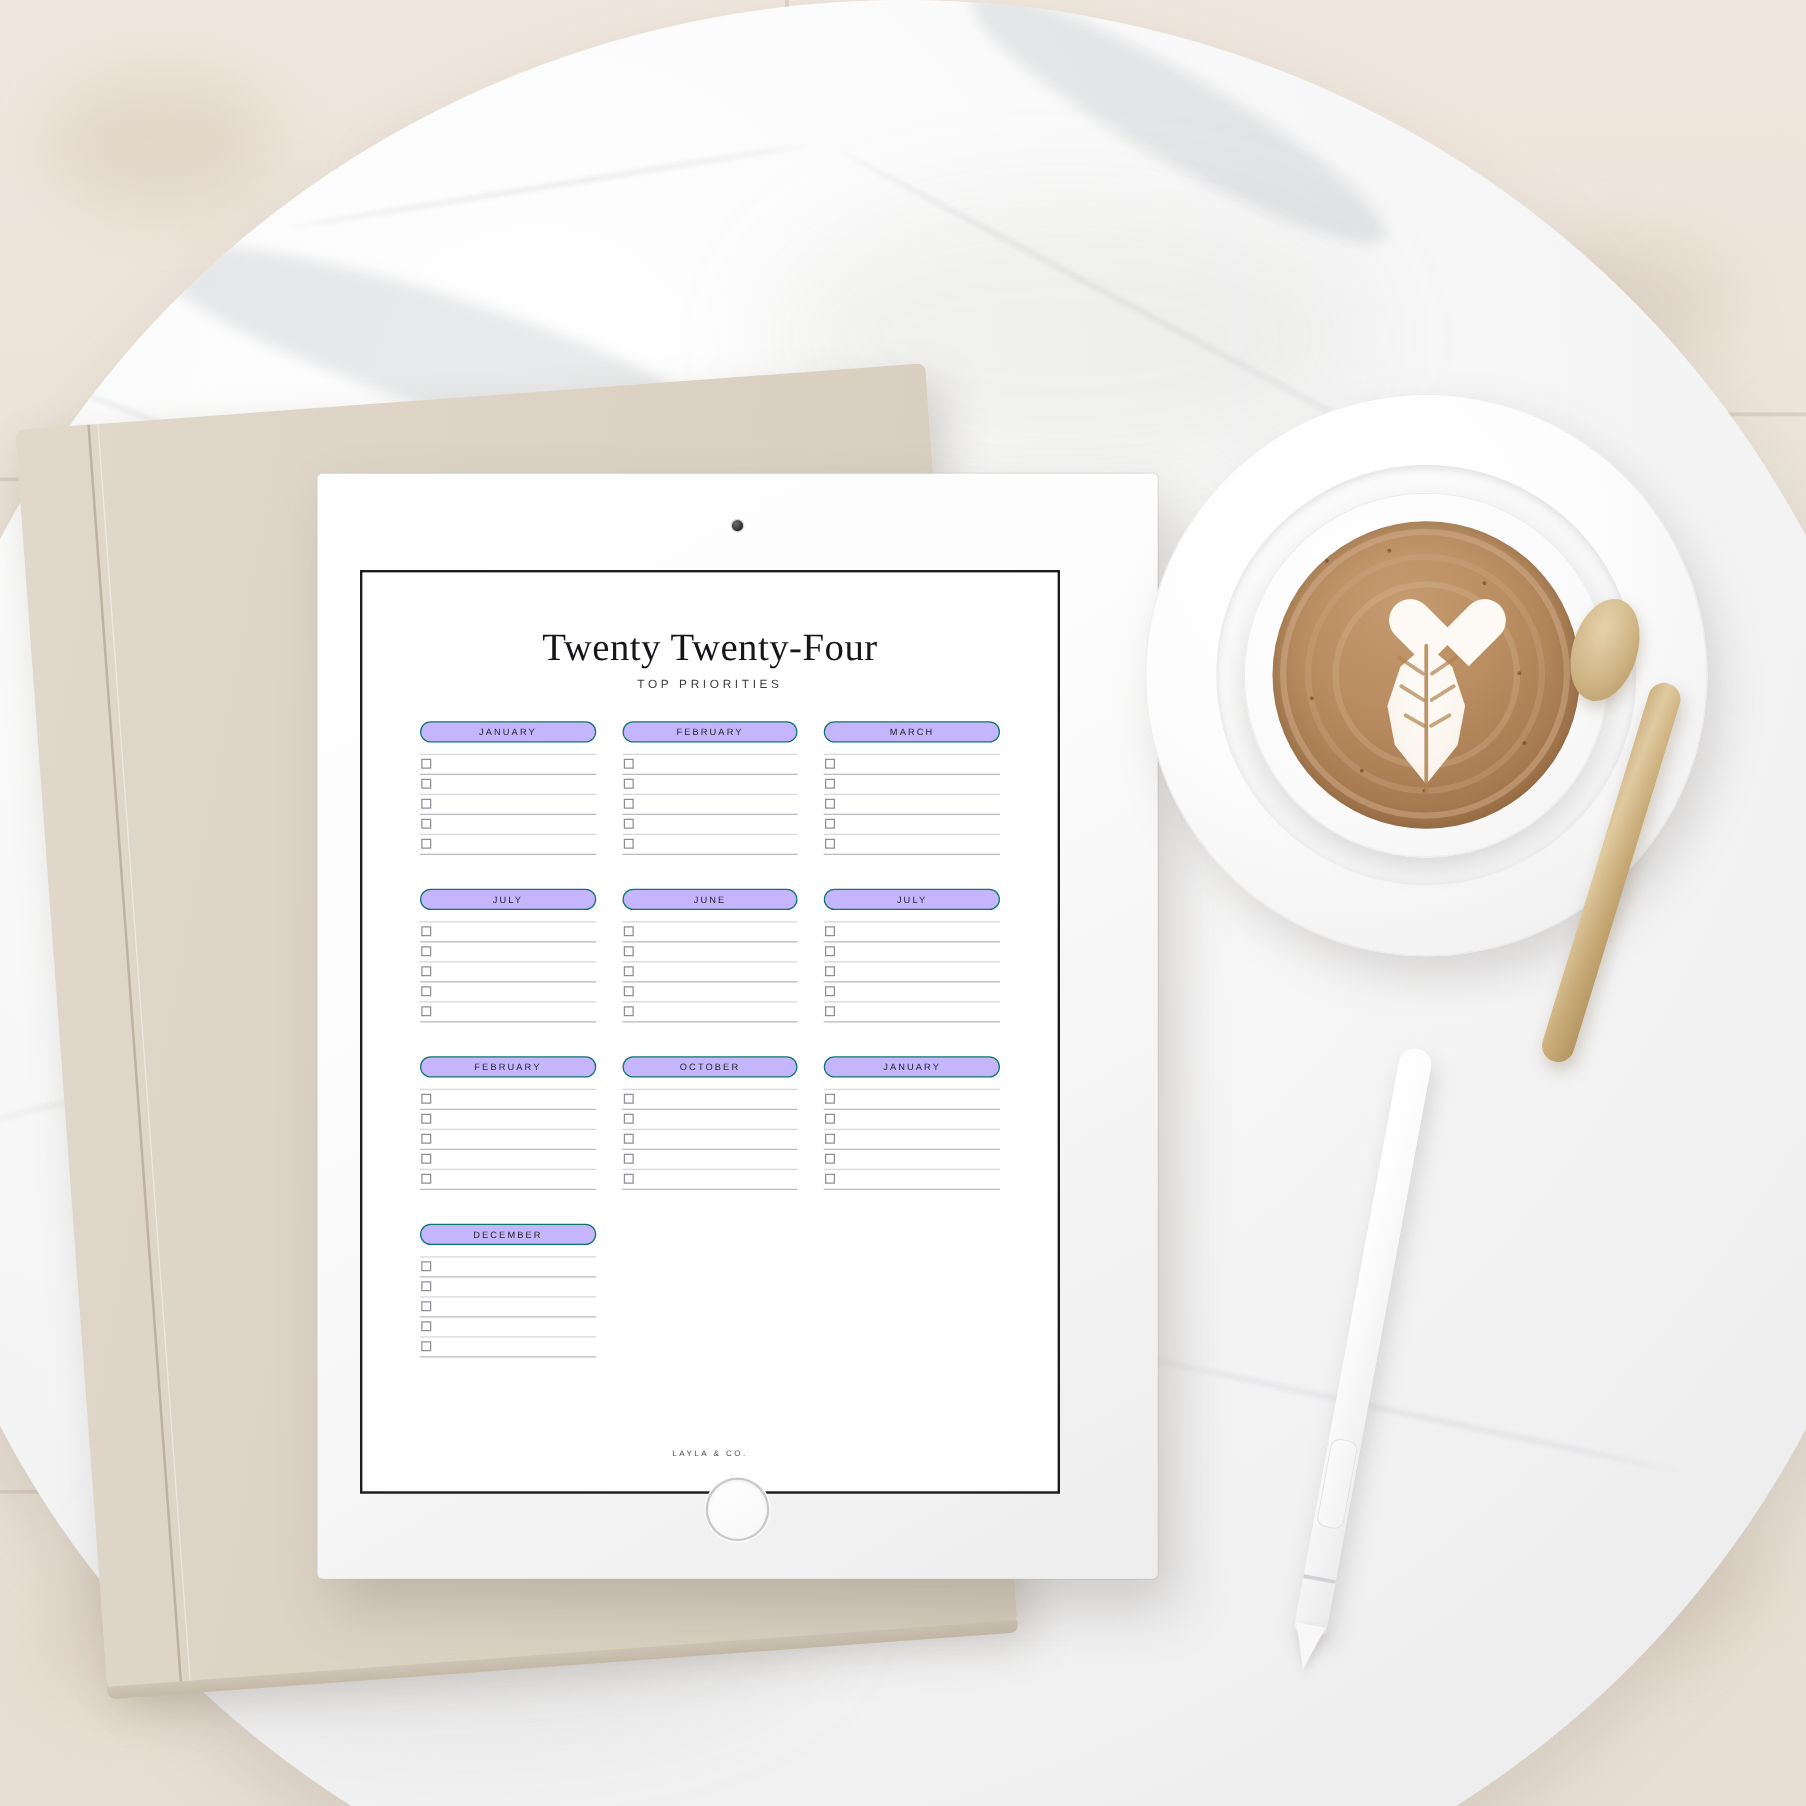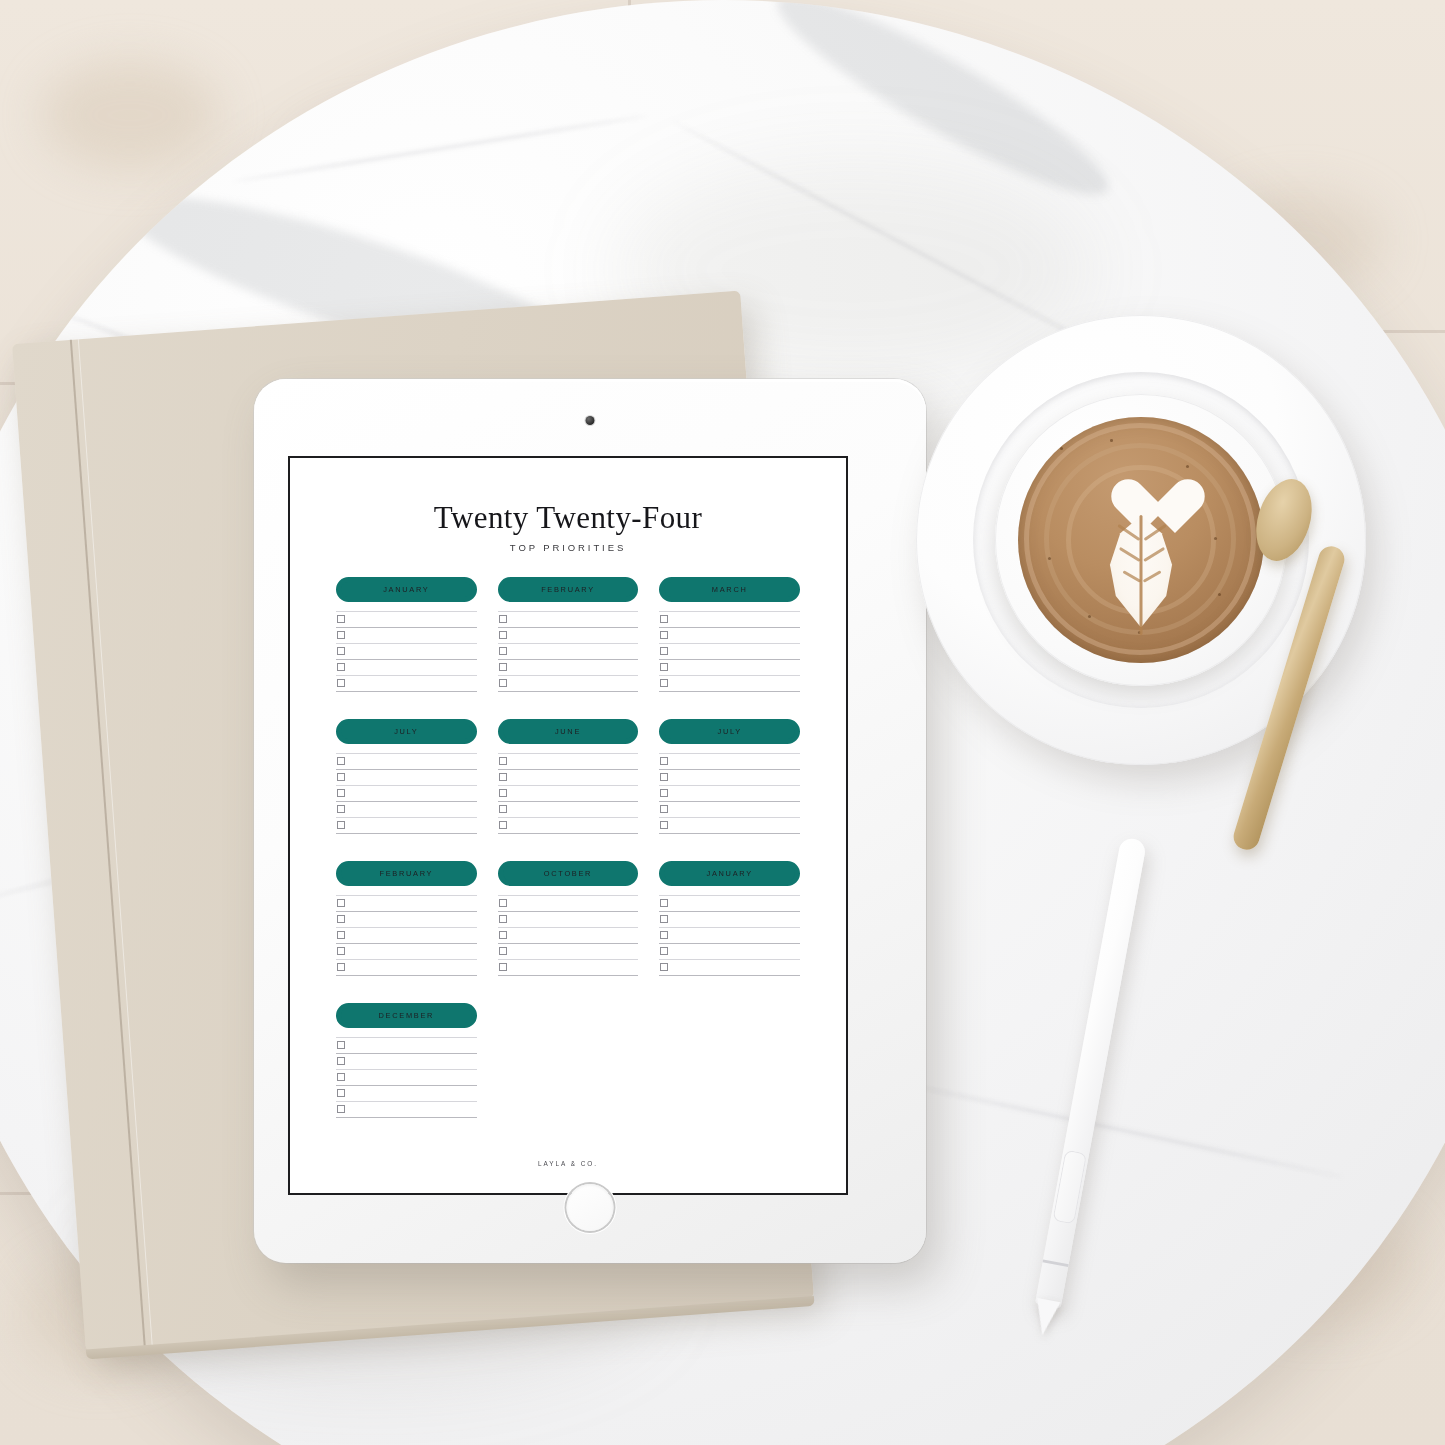--- a/index.html
+++ b/index.html
@@ -54,21 +54,21 @@
     background:rgba(255,255,255,.45);
   }
   .notebook .edge{
     position:absolute;left:0;bottom:-8px;width:100%;height:10px;
     background:linear-gradient(180deg,#cfc5b5,#c4b9a7);border-radius:0 0 6px 6px;
   }
 
   
   .tablet{
     position:absolute;left:254px;top:379px;width:672px;height:884px;
-    border-radius:32px;
+    border-radius:4px;
     background:linear-gradient(150deg,#ffffff 0%,#fcfcfc 38%,#f4f4f4 72%,#ededed 100%);
     box-shadow:
       0 3px 0 rgba(255,255,255,.9) inset,
       14px 22px 44px rgba(120,112,102,.30),
       0 0 0 1px rgba(205,205,205,.55);
   }
   .tablet .camera{
     position:absolute;left:50%;top:37px;transform:translateX(-50%);
     width:9px;height:9px;border-radius:50%;
     background:radial-gradient(circle at 35% 32%,#6c6c6c,#2b2b2b 70%,#151515);
@@ -108,24 +108,24 @@
     font-size:9.5px;letter-spacing:2.9px;
     color:#3a3a3e;margin-top:7px;font-weight:400;
   }
   .months{
     margin-top:24px;
     display:grid;grid-template-columns:repeat(3,1fr);
     column-gap:21px;row-gap:27px;
   }
   .month{display:flex;flex-direction:column;}
   .month-pill{
-    border:5px solid #0f766e;border-radius:999px;
+    border:1px solid #0f766e;border-radius:999px;
     height:15px;display:flex;align-items:center;justify-content:center;
     font-size:7.4px;letter-spacing:1.7px;color:#1e1e22;
-    background:#0f766e;
+    background:#c4b5fd;
   }
   .rows{margin-top:9px;}
   .rule{height:1px;background:#b9b9bf;}
   .rule.alt{background:#d6d6db;}
   .task{height:15px;display:flex;align-items:center;}
   .task .box{
     width:6px;height:6px;border:1px solid #8e8e95;background:#fff;
     flex:0 0 auto;margin-left:1px;
   }
   .page-footer{

